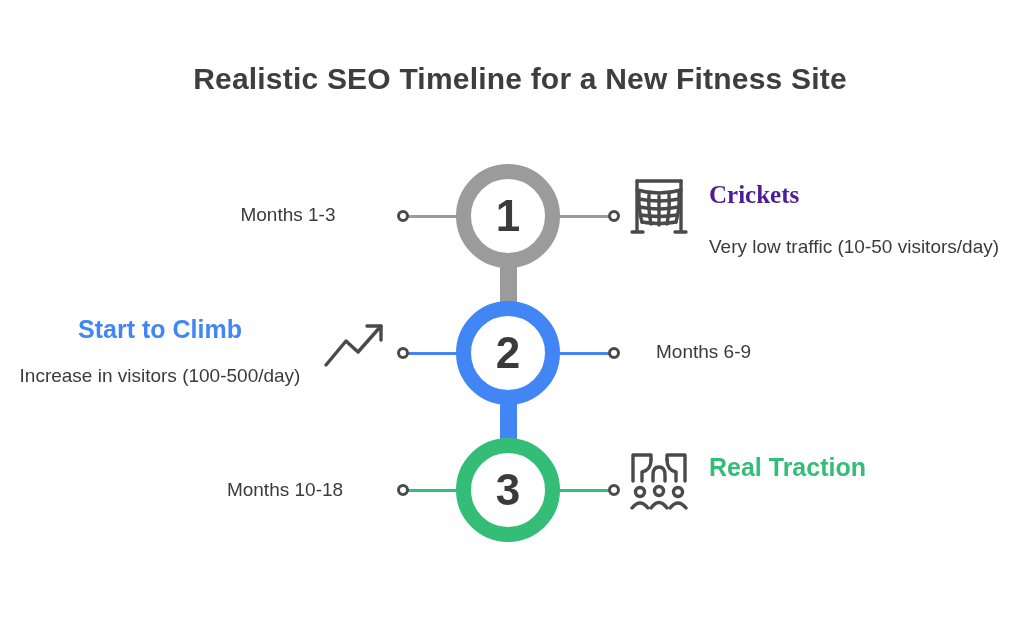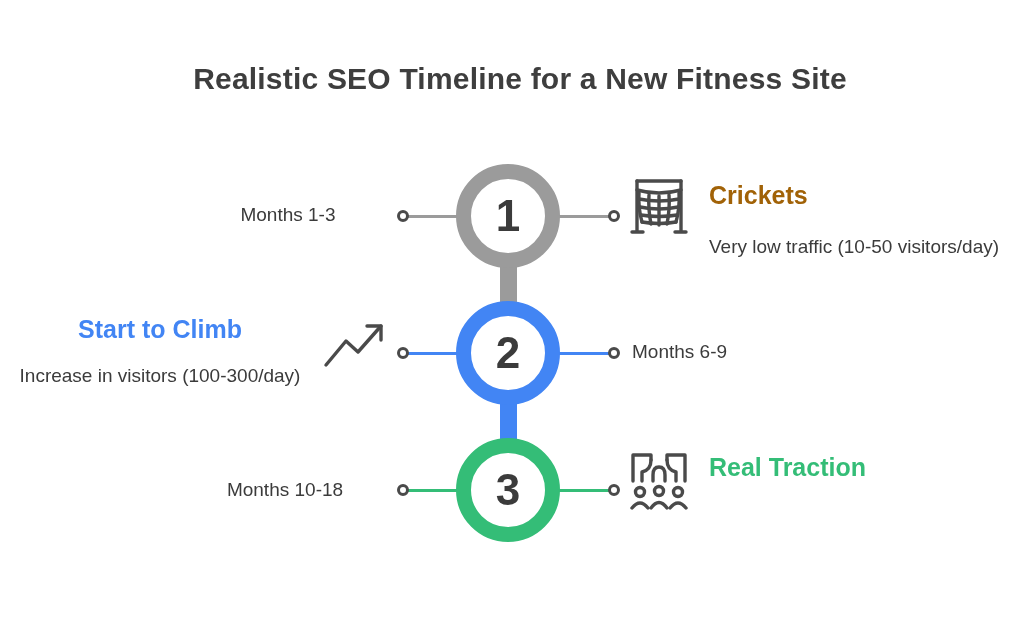--- a/index.html
+++ b/index.html
@@ -40,21 +40,21 @@
   }
   .node.gray  { border: 15px solid #9B9B9B; }
   .node.blue  { border: 15px solid #4285F4; }
   .node.green { border: 15px solid #34BD77; }
   .node .num { font-size: 44px; font-weight: bold; color: #3B3B3B; }
 
   .side-label { position: absolute; font-size: 19px; color: #3B3B3B; z-index: 2; }
   .ralign { text-align: center; }
 
   .heading { position: absolute; font-size: 25px; font-weight: bold; z-index: 2; }
-  .heading.gray  { color: #a16207; }
+  .heading.gray  { color: #4c1d95; font-family: Liberation Serif, serif; }
   .heading.blue  { color: #4285F4; }
   .heading.green { color: #34BD77; }
 
   .desc { position: absolute; font-size: 19px; color: #3B3B3B; z-index: 2; }
 
   .icon-box { position: absolute; z-index: 2; }
   .icon-box svg { display: block; }
   .stroke { stroke: #4A4A4A; stroke-width: 3.4; fill: none;
             stroke-linecap: round; stroke-linejoin: round; }
 </style>
@@ -113,31 +113,31 @@
         <path d="M29 24 V53"></path>
         <path d="M39 23 Q40 37 37 52"></path>
         <path d="M49 21 Q50 36 46 50"></path>
       </g>
     </svg>
   </div>
   <div class="heading gray" style="left:709px; top:181px;">Crickets</div>
   <div class="desc" style="left:709px; top:228px;margin-top:8px;">Very low traffic (10-50 visitors/day)</div>
 
   <div class="heading blue ralign" style="left:10px; top:315px; width:300px;">Start to Climb</div>
-  <div class="desc ralign" style="left:10px; top:365px; width:300px;">Increase in visitors (100-300/day)</div>
+  <div class="desc ralign" style="left:10px; top:365px; width:300px;">Increase in visitors (100-500/day)</div>
   <div class="icon-box" style="left:322px; top:320px;">
     <svg width="66" height="52" viewBox="0 0 66 52">
       <g class="stroke">
         <path d="M4 45 L24 21 L36 32 L59 6"></path>
         <path d="M45 6 H59 V20"></path>
       </g>
     </svg>
   </div>
 
-  <div class="side-label" style="left:632px; top:341px;">Months 6-9</div>
+  <div class="side-label" style="left:656px; top:341px;">Months 6-9</div>
 
   <div class="side-label ralign" style="left:185px; top:479px; width:200px;">Months 10-18</div>
 
   <div class="icon-box" style="left:628px; top:447px;">
     <svg width="62" height="64" viewBox="0 0 62 64">
       <g class="stroke">
         <path d="M5 34 V8 H23 V13"></path>
         <path d="M57 34 V8 H39 V13"></path>
         <path d="M23 13 Q23 23 14 25 V34"></path>
         <path d="M39 13 Q39 23 48 25 V34"></path>

